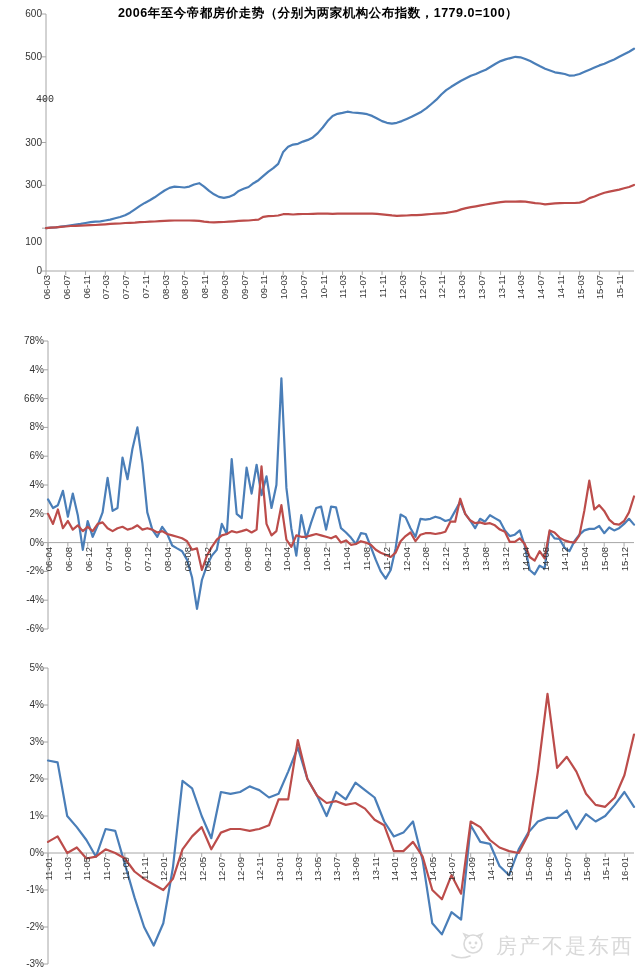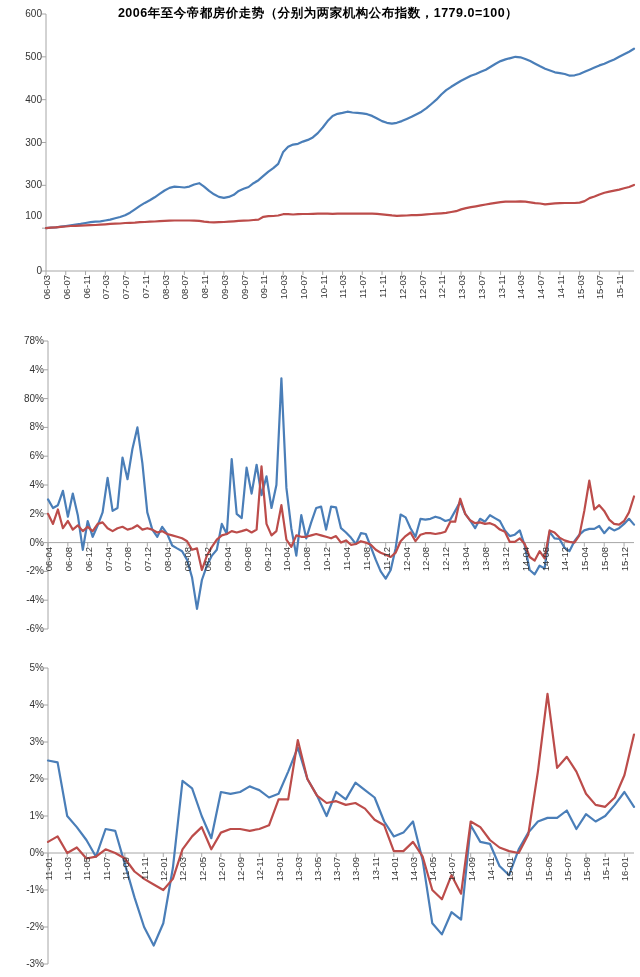--- a/index.html
+++ b/index.html
@@ -161,26 +161,42 @@
       <line x1="528.327868852459" y1="853" x2="528.327868852459" y2="857" stroke="#a6a6a6" stroke-width="1"></line>
       <line x1="547.5409836065573" y1="853" x2="547.5409836065573" y2="857" stroke="#a6a6a6" stroke-width="1"></line>
       <line x1="566.7540983606557" y1="853" x2="566.7540983606557" y2="857" stroke="#a6a6a6" stroke-width="1"></line>
       <line x1="585.9672131147541" y1="853" x2="585.9672131147541" y2="857" stroke="#a6a6a6" stroke-width="1"></line>
       <line x1="605.1803278688525" y1="853" x2="605.1803278688525" y2="857" stroke="#a6a6a6" stroke-width="1"></line>
       <line x1="624.3934426229508" y1="853" x2="624.3934426229508" y2="857" stroke="#a6a6a6" stroke-width="1"></line>
       <polyline points="48.0,760.5 57.6,762.4 67.2,816.0 76.8,827.1 86.4,840.0 96.0,856.7 105.6,829.0 115.2,830.8 124.9,864.1 134.5,897.4 144.1,927.0 153.7,945.5 163.3,923.3 172.9,867.8 182.5,780.9 192.1,788.3 201.7,816.0 211.3,838.2 220.9,792.0 230.5,793.8 240.1,792.0 249.7,786.4 259.3,790.1 269.0,797.5 278.6,793.8 288.2,771.6 297.8,747.5 307.4,779.0 317.0,795.6 326.6,816.0 336.2,792.0 345.8,799.4 355.4,782.7 365.0,790.1 374.6,797.5 384.2,821.5 393.8,836.4 403.4,832.6 413.0,821.5 422.7,860.4 432.3,923.3 441.9,934.4 451.5,912.2 461.1,919.6 470.7,825.3 480.3,841.9 489.9,843.8 499.5,866.0 509.1,875.2 518.7,849.3 528.3,832.6 537.9,821.5 547.5,817.9 557.1,817.9 566.8,810.5 576.4,829.0 586.0,814.1 595.6,821.5 605.2,816.0 614.8,804.9 624.4,792.0 634.0,806.8" fill="none" stroke="#4a7eb8" stroke-width="2.2" stroke-linejoin="round" stroke-linecap="round"></polyline>
       <polyline points="48.0,841.9 57.6,836.4 67.2,853.0 76.8,847.5 86.4,858.5 96.0,856.7 105.6,849.3 115.2,853.0 124.9,858.5 134.5,871.5 144.1,878.9 153.7,884.5 163.3,890.0 172.9,878.9 182.5,849.3 192.1,836.4 201.7,827.1 211.3,849.3 220.9,832.6 230.5,829.0 240.1,829.0 249.7,830.8 259.3,829.0 269.0,825.3 278.6,799.4 288.2,799.4 297.8,740.1 307.4,779.0 317.0,795.6 326.6,803.0 336.2,801.2 345.8,804.9 355.4,803.0 365.0,808.6 374.6,819.7 384.2,825.3 393.8,851.1 403.4,851.1 413.0,841.9 422.7,856.7 432.3,890.0 441.9,899.3 451.5,875.2 461.1,893.7 470.7,821.5 480.3,827.1 489.9,840.0 499.5,847.5 509.1,851.1 518.7,853.0 528.3,834.5 537.9,771.6 547.5,693.9 557.1,767.9 566.8,756.8 576.4,771.6 586.0,793.8 595.6,804.9 605.2,806.8 614.8,797.5 624.4,775.3 634.0,734.6" fill="none" stroke="#bc4c4a" stroke-width="2.2" stroke-linejoin="round" stroke-linecap="round"></polyline>
     </svg>
 
+  <div id="watermark">
+    <svg width="42" height="30" viewBox="0 0 42 30">
+      <g fill="none" stroke="#d9d9d9" stroke-width="1.6" stroke-linecap="round">
+        <circle cx="25" cy="13" r="9"></circle>
+        <path d="M18 7 L16 3 L21 5"></path>
+        <path d="M32 7 L34 3 L29 5"></path>
+        <path d="M4 24 Q12 29 22 25"></path>
+      </g>
+      <g fill="#d9d9d9">
+        <circle cx="22" cy="12" r="1.4"></circle>
+        <circle cx="28" cy="12" r="1.4"></circle>
+      </g>
+      <path d="M23 16 Q25 18 27 16" fill="none" stroke="#d9d9d9" stroke-width="1.4" stroke-linecap="round"></path>
+    </svg>
+    <span class="wm-text">房产不是东西</span>
+  </div>
 <div class="ylab" style="left: 2px; top: 8px;">600</div>
     <div class="ylab" style="left: 2px; top: 51px;">500</div>
-    <div class="ylab" style="left: 2px; top: 94px;">400</div>
+    <div class="ylab" style="left: 14px; top: 94px; font-family: Liberation Mono, monospace;">400</div>
     <div class="ylab" style="left: 2px; top: 137px;">300</div>
     <div class="ylab" style="left: 2px; top: 179px;">300</div>
-    <div class="ylab" style="left: 2px; top: 210px;">100</div>
+    <div class="ylab" style="left: 2px; top: 236px;">100</div>
     <div class="ylab" style="left: 2px; top: 265px;">0</div>
     <div class="xlab" style="left: 41px; top: 305px;">06-03</div>
     <div class="xlab" style="left: 61px; top: 305px;">06-07</div>
     <div class="xlab" style="left: 81px; top: 305px;">06-11</div>
     <div class="xlab" style="left: 100px; top: 305px;">07-03</div>
     <div class="xlab" style="left: 120px; top: 305px;">07-07</div>
     <div class="xlab" style="left: 140px; top: 305px;">07-11</div>
     <div class="xlab" style="left: 160px; top: 305px;">08-03</div>
     <div class="xlab" style="left: 179px; top: 305px;">08-07</div>
     <div class="xlab" style="left: 199px; top: 305px;">08-11</div>
@@ -200,21 +216,21 @@
     <div class="xlab" style="left: 476px; top: 305px;">13-07</div>
     <div class="xlab" style="left: 496px; top: 305px;">13-11</div>
     <div class="xlab" style="left: 515px; top: 305px;">14-03</div>
     <div class="xlab" style="left: 535px; top: 305px;">14-07</div>
     <div class="xlab" style="left: 555px; top: 305px;">14-11</div>
     <div class="xlab" style="left: 575px; top: 305px;">15-03</div>
     <div class="xlab" style="left: 594px; top: 305px;">15-07</div>
     <div class="xlab" style="left: 614px; top: 305px;">15-11</div>
     <div class="ylab" style="left: 4px; top: 335px;">78%</div>
     <div class="ylab" style="left: 4px; top: 364px;">4%</div>
-    <div class="ylab" style="left: 4px; top: 393px;">80%</div>
+    <div class="ylab" style="left: 4px; top: 393px;">66%</div>
     <div class="ylab" style="left: 4px; top: 421px;">8%</div>
     <div class="ylab" style="left: 4px; top: 450px;">6%</div>
     <div class="ylab" style="left: 4px; top: 479px;">4%</div>
     <div class="ylab" style="left: 4px; top: 508px;">2%</div>
     <div class="ylab" style="left: 4px; top: 537px;">0%</div>
     <div class="ylab" style="left: 4px; top: 565px;">-2%</div>
     <div class="ylab" style="left: 4px; top: 594px;">-4%</div>
     <div class="ylab" style="left: 4px; top: 623px;">-6%</div>
     <div class="xlab" style="left: 43px; top: 577px;">06-04</div>
     <div class="xlab" style="left: 63px; top: 577px;">06-08</div>

